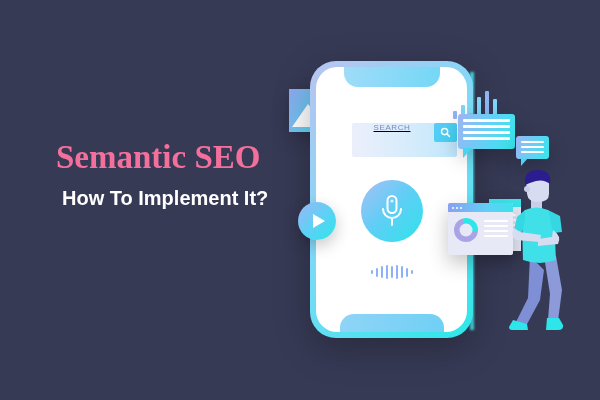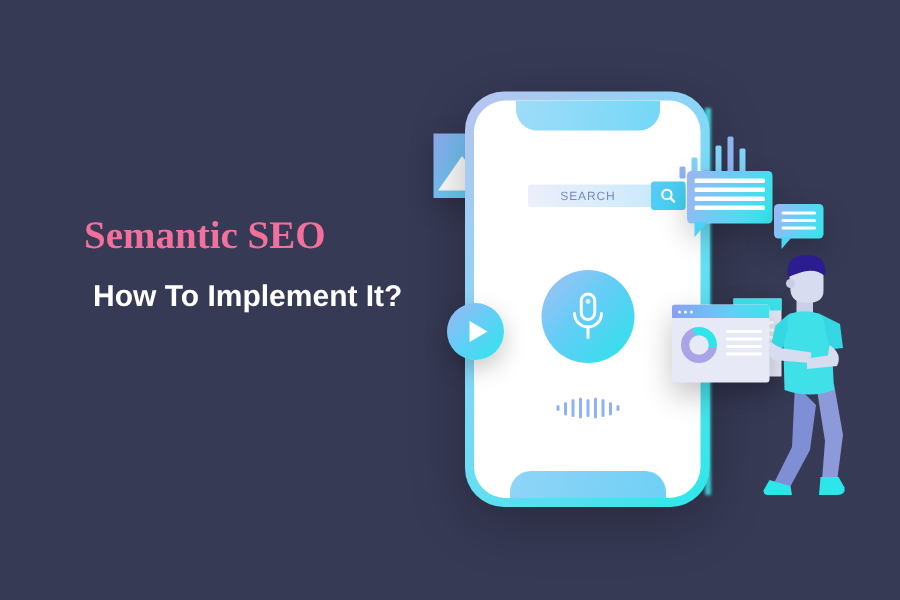--- a/index.html
+++ b/index.html
@@ -19,21 +19,21 @@
   
   .text-block {
     position: absolute;
     left: 56px;
     top: 138px;
     width: 240px;
   }
   .headline {
     font-family: "Liberation Serif", serif;
     font-weight: bold;
-    font-size: 26px;
+    font-size: 33px;
     line-height: 38px;
     color: #f4709c;
     letter-spacing: 0px;
     margin: 0;
     white-space: nowrap;
   }
   .subhead {
     font-family: "Liberation Sans", sans-serif;
     font-weight: bold;
     font-size: 20px;
@@ -84,25 +84,25 @@
     border-radius: 14px 14px 0 0;
     background: linear-gradient(100deg, #8fd4f7 0%, #6fd0f5 100%);
   }
 
   
   .search-bar {
     position: absolute;
     left: 36px;
     top: 56px;
     width: 105px;
-    height: 15px;
+    height: 34px;
     border-radius: 2px;
     background: linear-gradient(90deg, #eceffb 0%, #d6ecfb 55%, #bfe6fb 100%);
     display: flex;
-    align-items: center;
+    text-decoration: underline;
   }
   .search-text {
     flex: 1;
     text-align: center;
     font-size: 8px;
     letter-spacing: 0.6px;
     color: #7d86c1;
     font-weight: normal;
     padding-right: 2px;
   }

